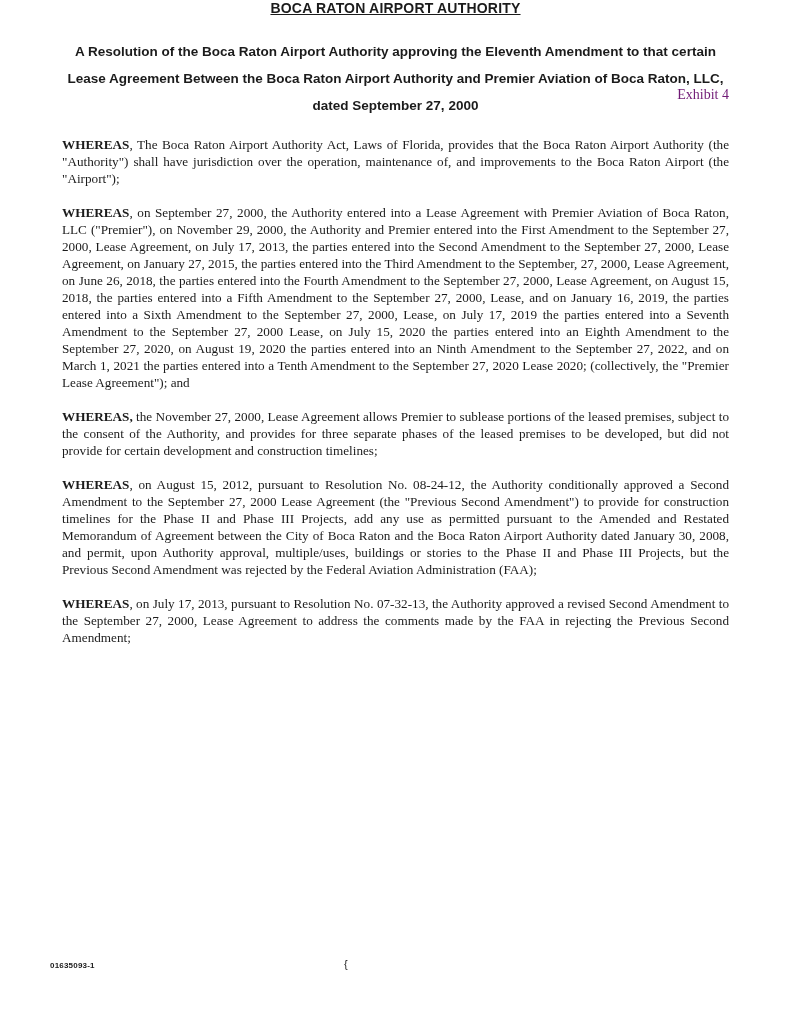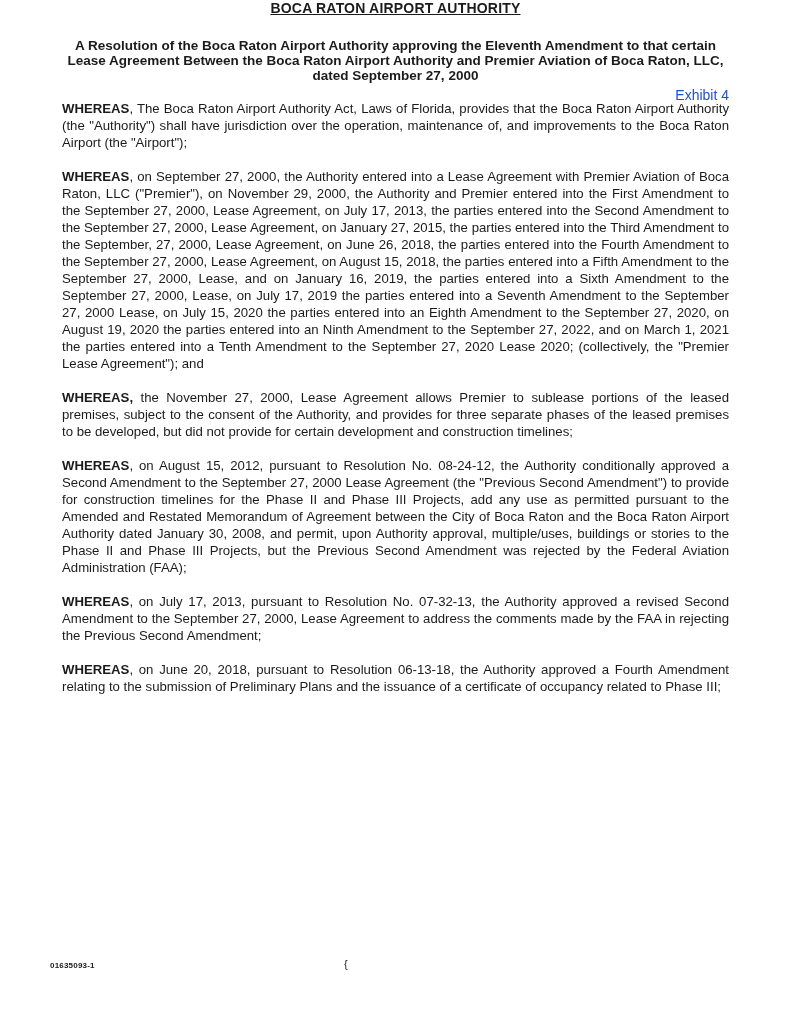--- a/index.html
+++ b/index.html
@@ -19,21 +19,22 @@
     position: absolute;
     inset: 0;
     background: #ffffff;
   }
   .exhibit-label {
     position: absolute;
     top: 87px;
     right: 62px;
     font-size: 14px;
     font-weight: 400;
-    color: #1d4ed8;
+    color: #701a75;
+    font-family: Liberation Serif, serif;
   }
   .doc-title {
     margin: 0;
     text-align: center;
     font-size: 14px;
     font-weight: bold;
     text-decoration: underline;
     letter-spacing: 0.2px;
   }
   .resolution-heading {
@@ -43,25 +44,26 @@
     font-weight: bold;
     text-decoration: underline;
     letter-spacing: 0.2px;
   }
   .subtitle {
     width: 667px;
     margin: 22px auto 0 auto;
     text-align: center;
     font-size: 13.5px;
     font-weight: bold;
-    line-height: 15px;
+    line-height: 27px;
   }
   .content {
     width: 667px;
     margin: 2px auto 0 auto;
+    font-family: Liberation Serif, serif;
   }
   .body-para {
     margin: 17px 0 0 0;
     font-size: 13.2px;
     line-height: 17px;
     text-align: justify;
   }
   .body-para strong {
     font-weight: bold;
   }
@@ -98,21 +100,20 @@
 
     <p class="body-para"><strong>WHEREAS</strong><span>, on September 27, 2000, the Authority entered into a Lease Agreement with Premier Aviation of Boca Raton, LLC ("Premier"), on November 29, 2000, the Authority and Premier entered into the First Amendment to the September 27, 2000, Lease Agreement, on July 17, 2013, the parties entered into the Second Amendment to the September 27, 2000, Lease Agreement, on January 27, 2015, the parties entered into the Third Amendment to the September, 27, 2000, Lease Agreement, on June 26, 2018, the parties entered into the Fourth Amendment to the September 27, 2000, Lease Agreement, on August 15, 2018, the parties entered into a Fifth Amendment to the September 27, 2000, Lease, and on January 16, 2019, the parties entered into a Sixth Amendment to the September 27, 2000, Lease, on July 17, 2019 the parties entered into a Seventh Amendment to the September 27, 2000 Lease, on July 15, 2020 the parties entered into an Eighth Amendment to the September 27, 2020, on August 19, 2020 the parties entered into an Ninth Amendment to the September 27, 2022, and on March 1, 2021 the parties entered into a Tenth Amendment to the September 27, 2020 Lease 2020; (collectively, the "Premier Lease Agreement"); and</span></p>
 
     <p class="body-para"><strong>WHEREAS,</strong><span> the November 27, 2000, Lease Agreement allows Premier to sublease portions of the leased premises, subject to the consent of the Authority, and provides for three separate phases of the leased premises to be developed, but did not provide for certain development and construction timelines;</span></p>
 
     <p class="body-para"><strong>WHEREAS</strong><span>, on August 15, 2012, pursuant to Resolution No. 08-24-12, the Authority conditionally approved a Second Amendment to the September 27, 2000 Lease Agreement (the "Previous Second Amendment") to provide for construction timelines for the Phase II and Phase III Projects, add any use as permitted pursuant to the Amended and Restated Memorandum of Agreement between the City of Boca Raton and the Boca Raton Airport Authority dated January 30, 2008, and permit, upon Authority approval, multiple/uses, buildings or stories to the Phase II and Phase III Projects, but the Previous Second Amendment was rejected by the Federal Aviation Administration (FAA);</span></p>
 
     <p class="body-para"><strong>WHEREAS</strong><span>, on July 17, 2013, pursuant to Resolution No. 07-32-13, the Authority approved a revised Second Amendment to the September 27, 2000, Lease Agreement to address the comments made by the FAA in rejecting the Previous Second Amendment;</span></p>
 
 
-    <p class="body-para"><strong>WHEREAS</strong><span>, on June 20, 2018, pursuant to Resolution 06-13-18, the Authority approved a Fourth Amendment relating to the submission of Preliminary Plans and the issuance of a certificate of occupancy related to Phase III;</span></p>
 
   </div>
 
   <div class="footer-doc-number">01635093-1</div>
 
   <div class="footer-page-marker">{</div>
 
 </div>
 
 </body></html>

